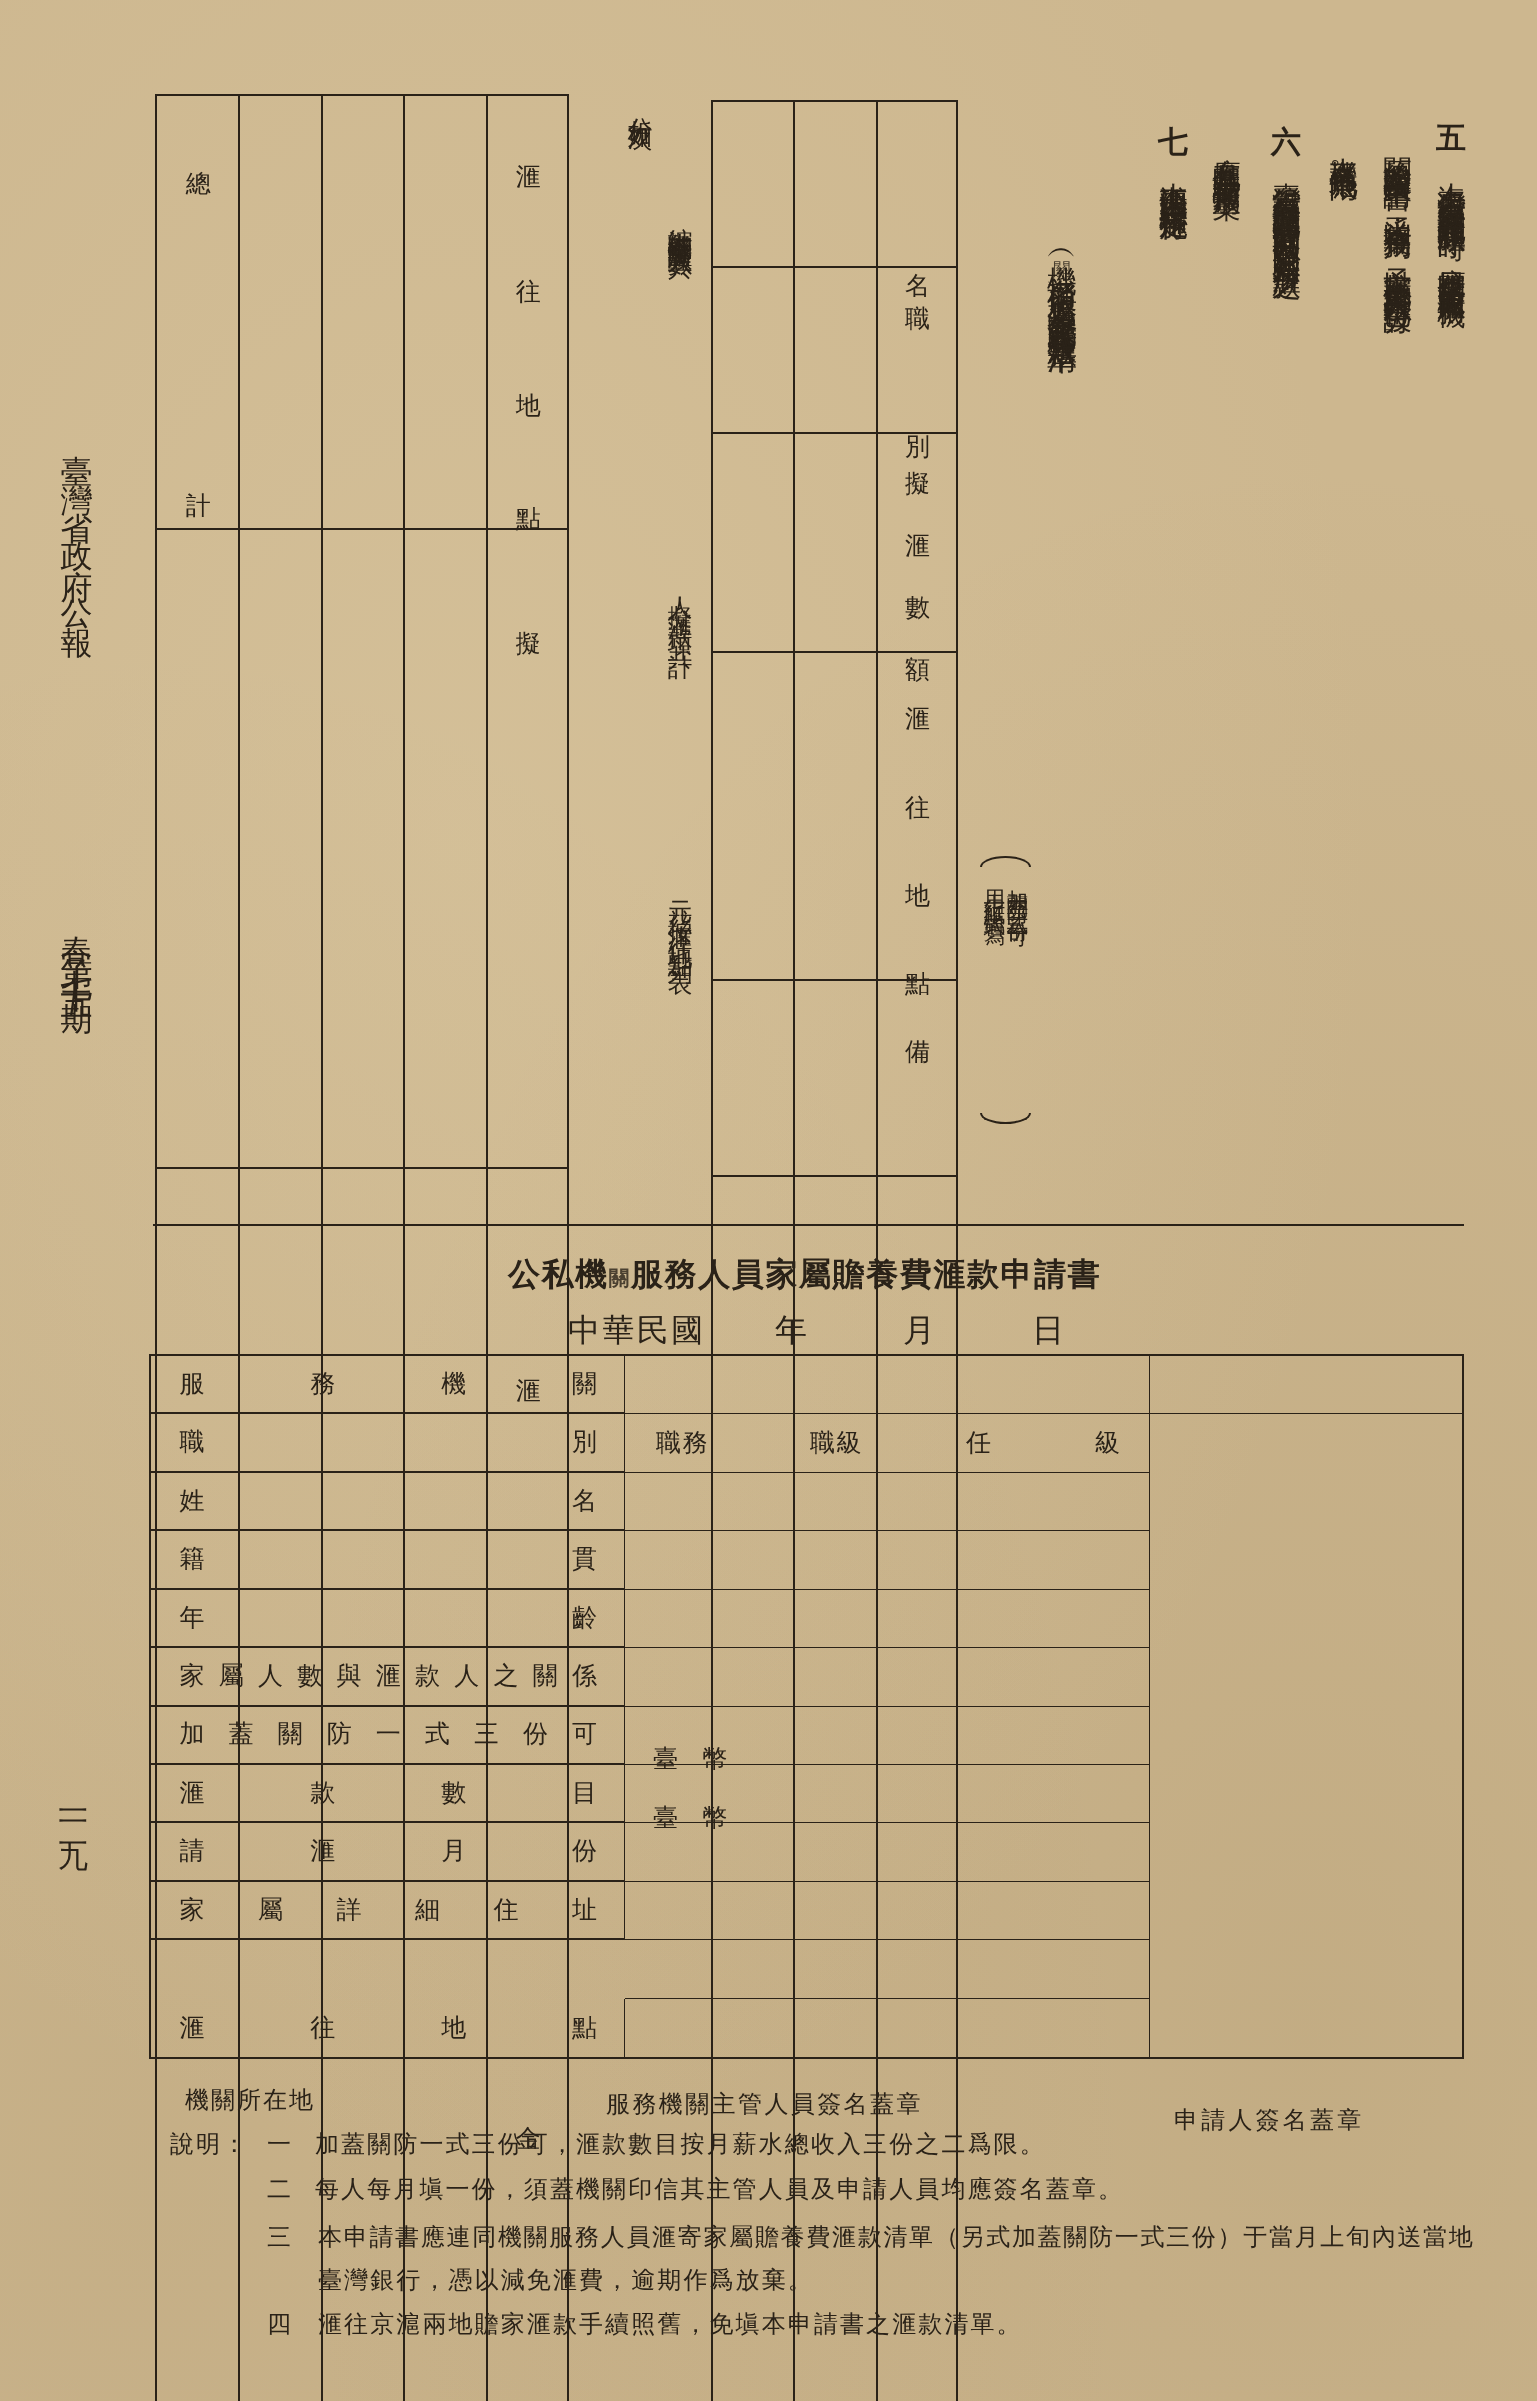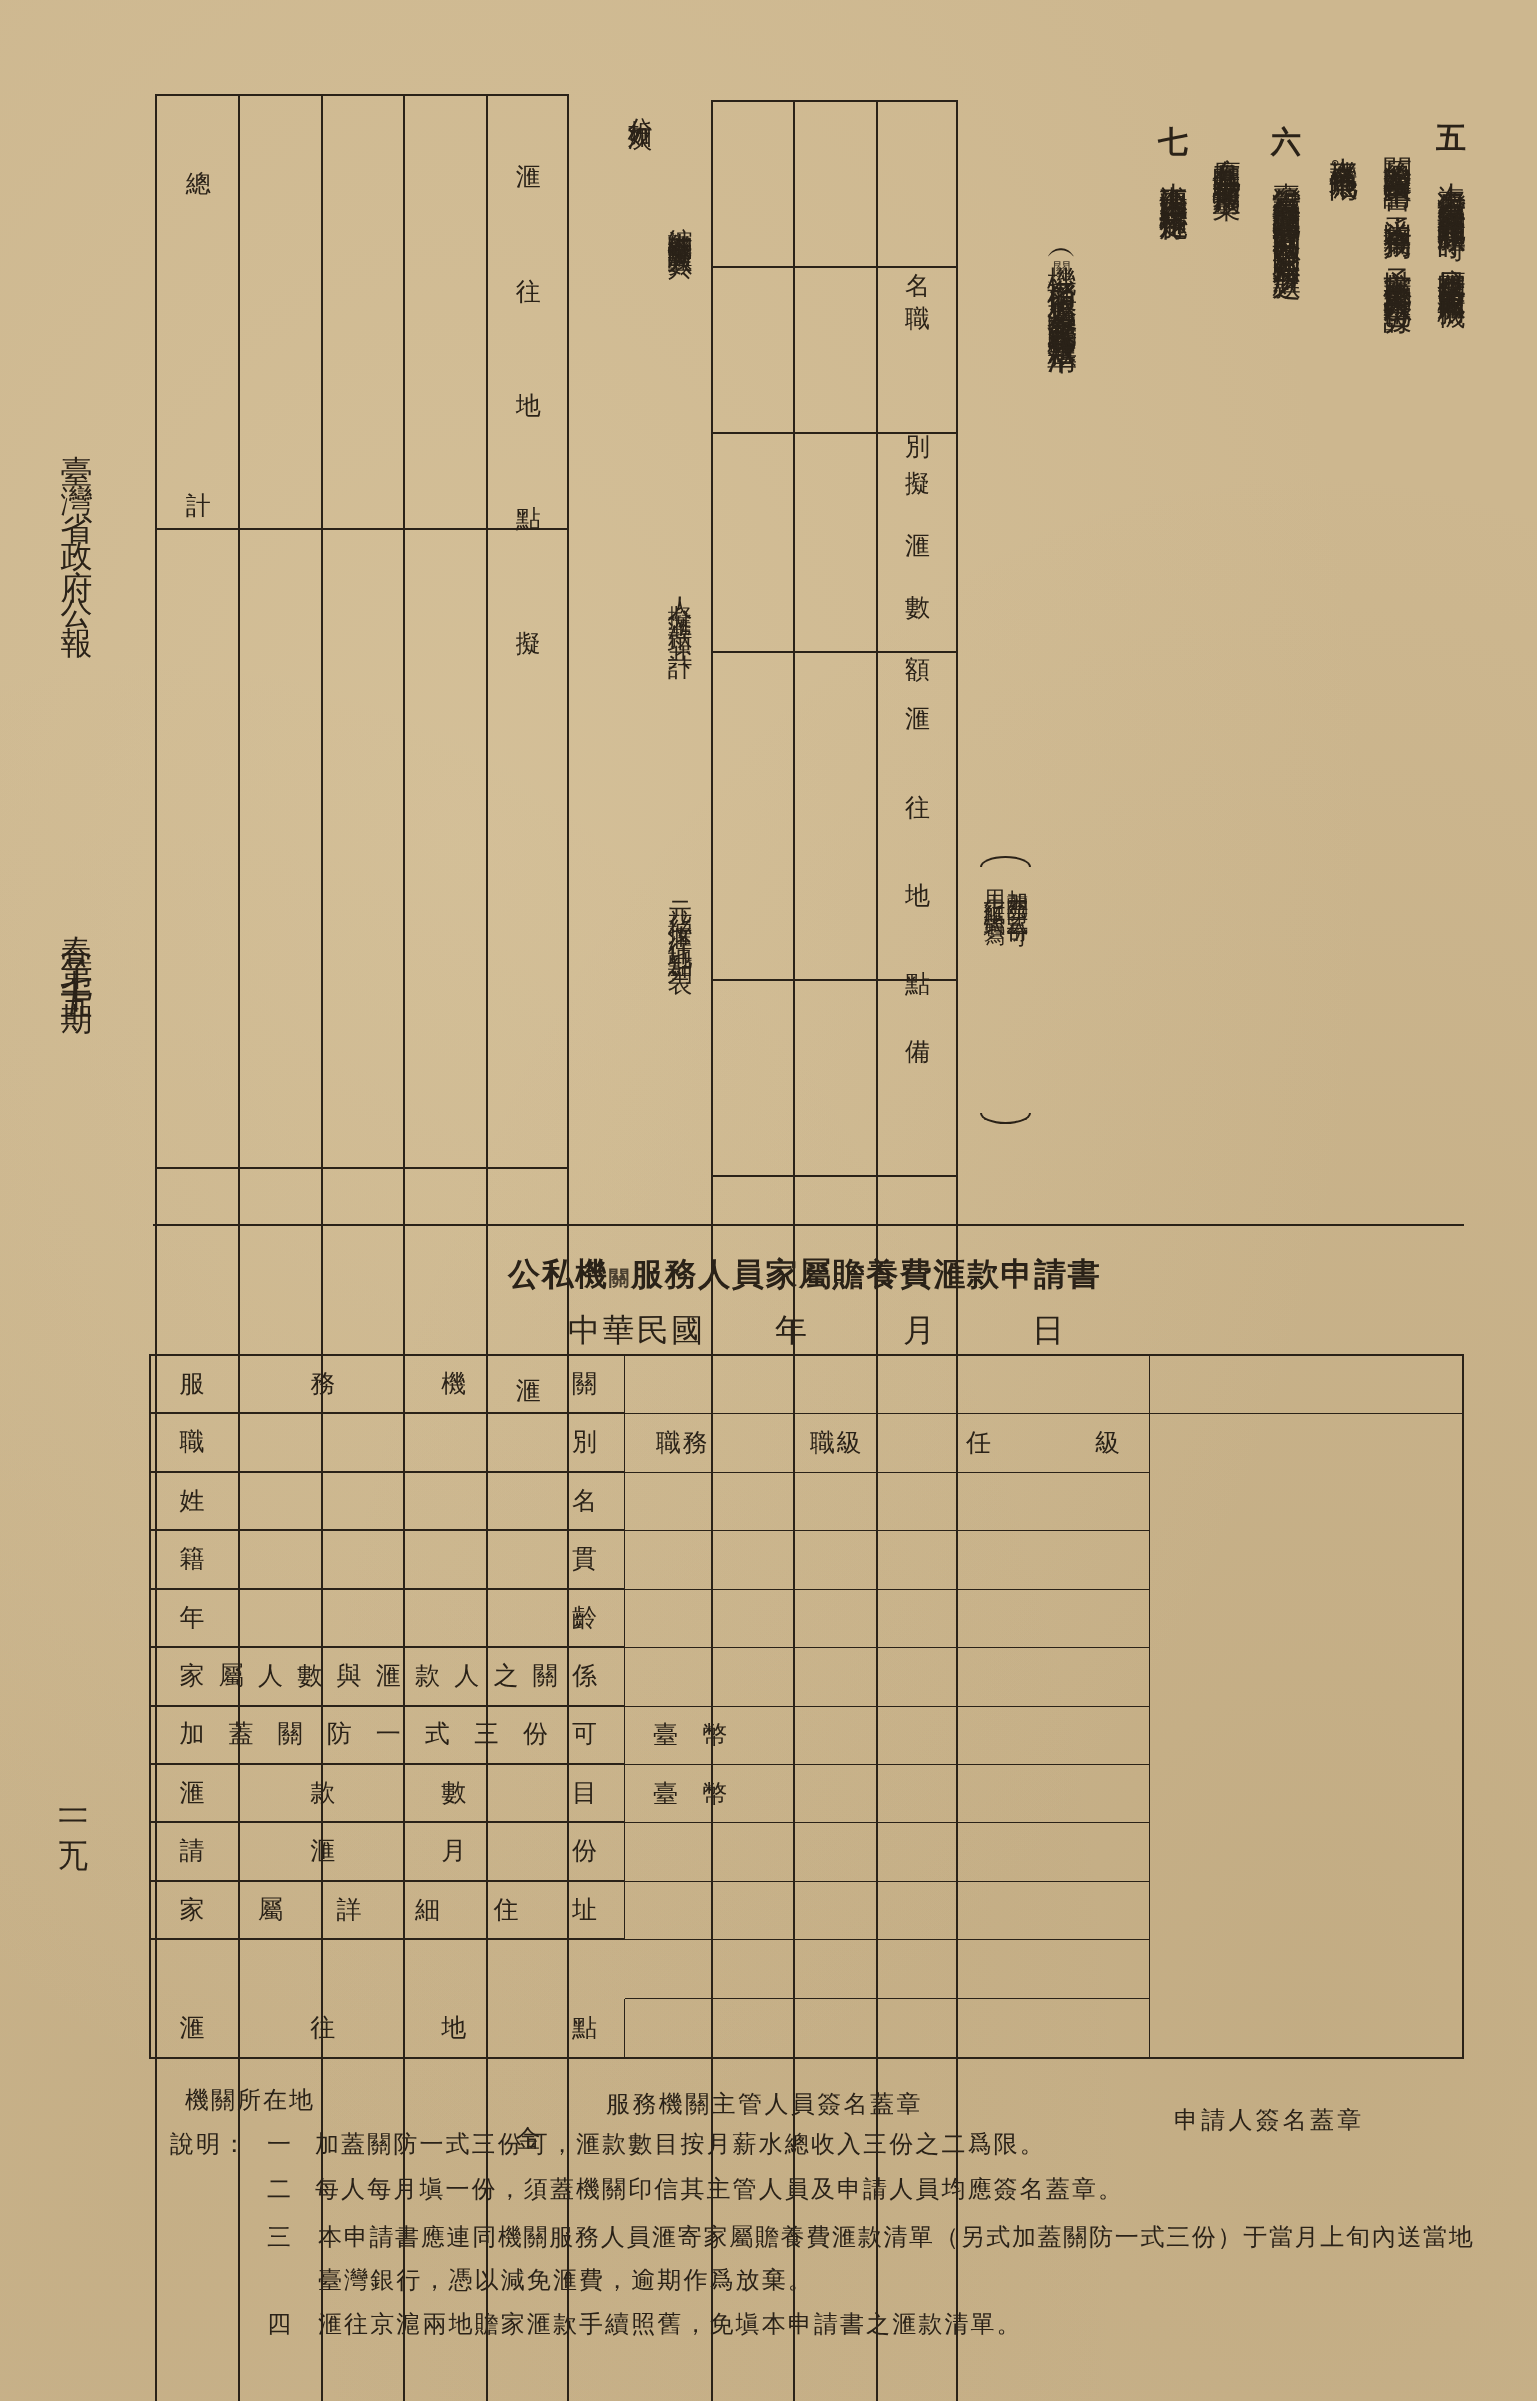--- a/index.html
+++ b/index.html
@@ -53,21 +53,21 @@
   .date{font-size:32px;line-height:28.5px;letter-spacing:2.4px;}
   .form{position:absolute;display:grid;box-sizing:border-box;border:2px solid #2a2218;
     grid-template-columns:474px 525px 1fr;grid-template-rows:repeat(12,1fr);}
   .f-label{display:flex;align-items:center;box-sizing:border-box;padding:0 27px 0 28.5px;
     border-bottom:2px solid #2a2218;border-right:1.2px solid #2a2218;}
   .f-label span{display:block;width:100%;font-size:25px;line-height:28.5px;
     text-align:justify;text-align-last:justify;white-space:nowrap;}
   .f-value{position:relative;box-sizing:border-box;border-bottom:1.6px solid #2a2218;border-right:1.2px solid #2a2218;}
   .f-label.lastrow,.f-value.lastrow{border-bottom:none;}
   .f-value .sub{position:absolute;top:50%;transform:translateY(-50%);font-size:25px;line-height:28.5px;white-space:nowrap;}
-  .f-value .cur{letter-spacing:24.6px;}
+  .f-value .cur{letter-spacing:24.6px;margin-top:24px;}
   .f-right-top{box-sizing:border-box;border-bottom:1.6px solid #2a2218;}
   .f-right-big{box-sizing:border-box;grid-row:2 / span 11;grid-column:3;}
   .sig{font-size:24px;line-height:28.5px;}
   .note{font-size:24px;line-height:28.5px;letter-spacing:2.1px;}
 </style>
 </head>
 <body>
 
 <div class="page">
 

